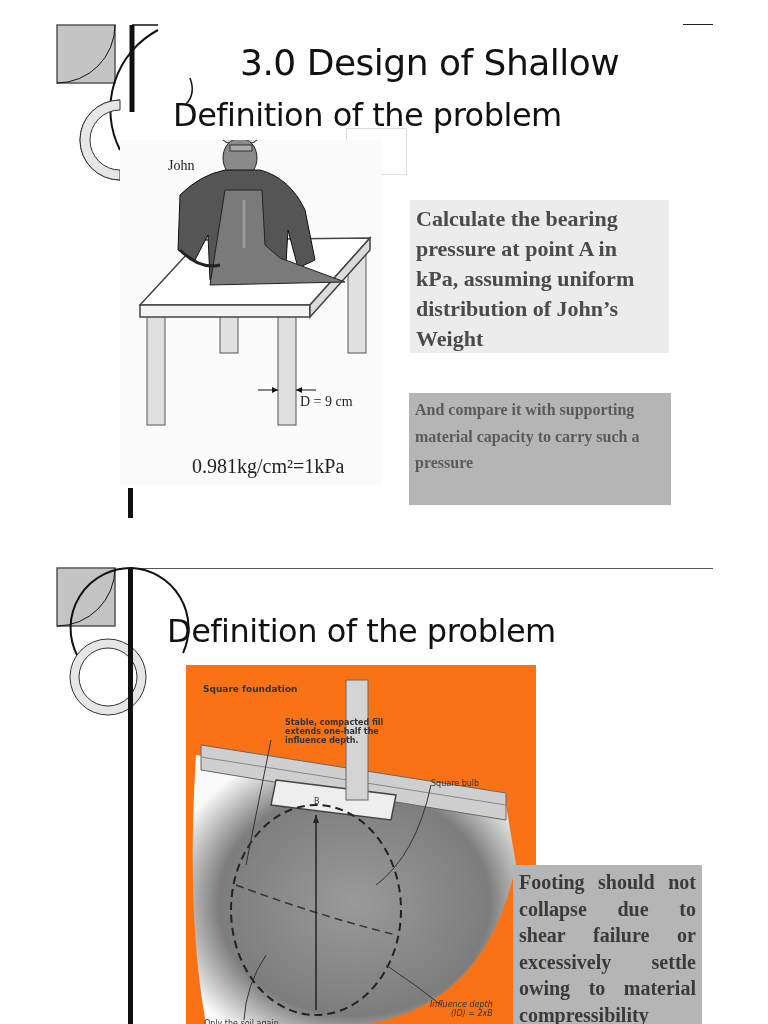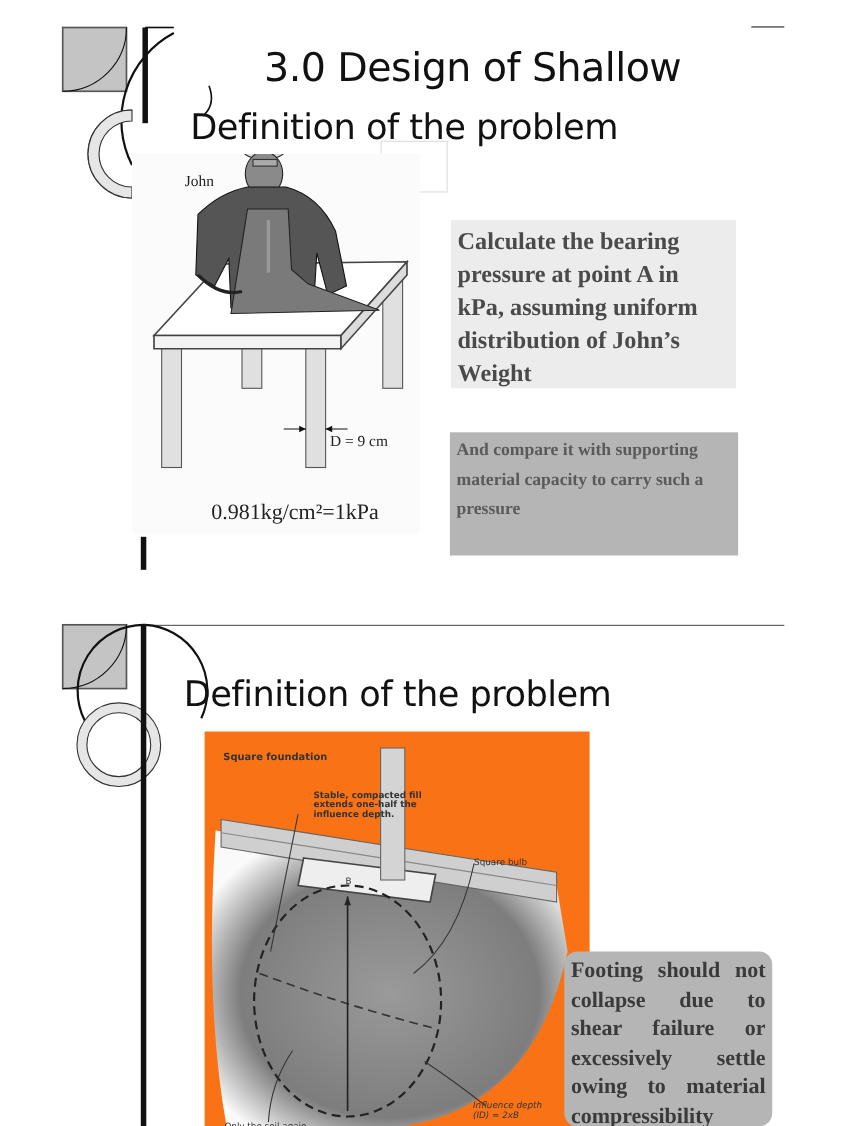--- a/index.html
+++ b/index.html
@@ -3,21 +3,21 @@
 <meta charset="utf-8">
 <style>
   html, body { margin: 0; padding: 0; background: #ffffff; }
   body { width: 768px; height: 1024px; position: relative; overflow: hidden;
          font-family: "DejaVu Sans", sans-serif; }
   .abs { position: absolute; }
   .slide-title { font-family: "DejaVu Sans", sans-serif; color: #111; white-space: nowrap; letter-spacing: -0.5px; }
   .serif { font-family: "Liberation Serif", "DejaVu Serif", serif; font-weight: bold; }
   .callout-light { background: #ececec; color: #4a4a4a; font-size: 22px; line-height: 30px; padding: 4px 6px 6px 6px; box-sizing: border-box; }
   .callout-dark { background: #b5b5b5; color: #5a5a5a; font-size: 16px; line-height: 26.5px; padding: 4px 6px; box-sizing: border-box; }
-  .callout-justify { background: #b5b5b5; color: #3a3a3a; font-size: 20px; line-height: 26.5px; padding: 4px 6px; box-sizing: border-box; text-align: justify; text-align-last: left; border-radius: 12px; }
+  .callout-justify { background: #b5b5b5; color: #3a3a3a; font-size: 20px; line-height: 26.5px; padding: 4px 6px; box-sizing: border-box; text-align: justify; text-align-last: left; }
   .fig-label { font-family: "Liberation Serif", serif; font-weight: normal; color: #222; white-space: nowrap; }
   .tiny { font-family: "DejaVu Sans", sans-serif; font-size: 8px; color: #333; line-height: 9px; white-space: nowrap; font-weight: bold; }
 </style>
 </head>
 <body>
 
 <div class="abs" style="left:0;top:0;width:768px;height:540px;">
 
   <svg class="abs" style="left:50px;top:20px;" width="120" height="170" viewBox="0 0 120 170">
     <rect x="7" y="5" width="58" height="58" fill="#c4c4c4" stroke="#555" stroke-width="1.5"></rect>
@@ -120,19 +120,19 @@
       <path d="M 245 120 Q 230 190 190 220" fill="none" stroke="#333" stroke-width="1"></path>
       <path d="M 200 300 Q 230 320 255 340" fill="none" stroke="#333" stroke-width="1"></path>
       <path d="M 80 290 Q 60 320 58 355" fill="none" stroke="#333" stroke-width="1"></path>
     </svg>
     <div class="abs tiny" style="left:17px;top:20px;font-size:9px;">Square foundation</div>
     <div class="abs tiny" style="left:55px;top:53px;white-space:pre;font-weight:bold;margin-left:44px;">Stable, compacted fill
 extends one-half the
 influence depth.</div>
     <div class="abs tiny" style="left:245px;top:114px;font-weight:normal;">Square bulb</div>
     <div class="abs tiny" style="left:128px;top:132px;font-weight:normal;">B</div>
-    <div class="abs tiny" style="left:244px;top:335px;white-space:pre;font-weight:normal;font-style:italic;">Influence depth
+    <div class="abs tiny" style="left:244px;top:335px;white-space:pre;font-weight:normal;font-style:italic;text-align:right;">Influence depth
 (ID) = 2xB</div>
     <div class="abs tiny" style="left:18px;top:354px;font-weight:normal;">Only the soil again</div>
   </div>
 
   <div class="abs callout-justify serif" style="left:513px;top:325px;width:189px;height:159px;">Footing should not collapse due to shear failure or excessively settle owing to material compressibility</div>
 </div>
 
 </body></html>

